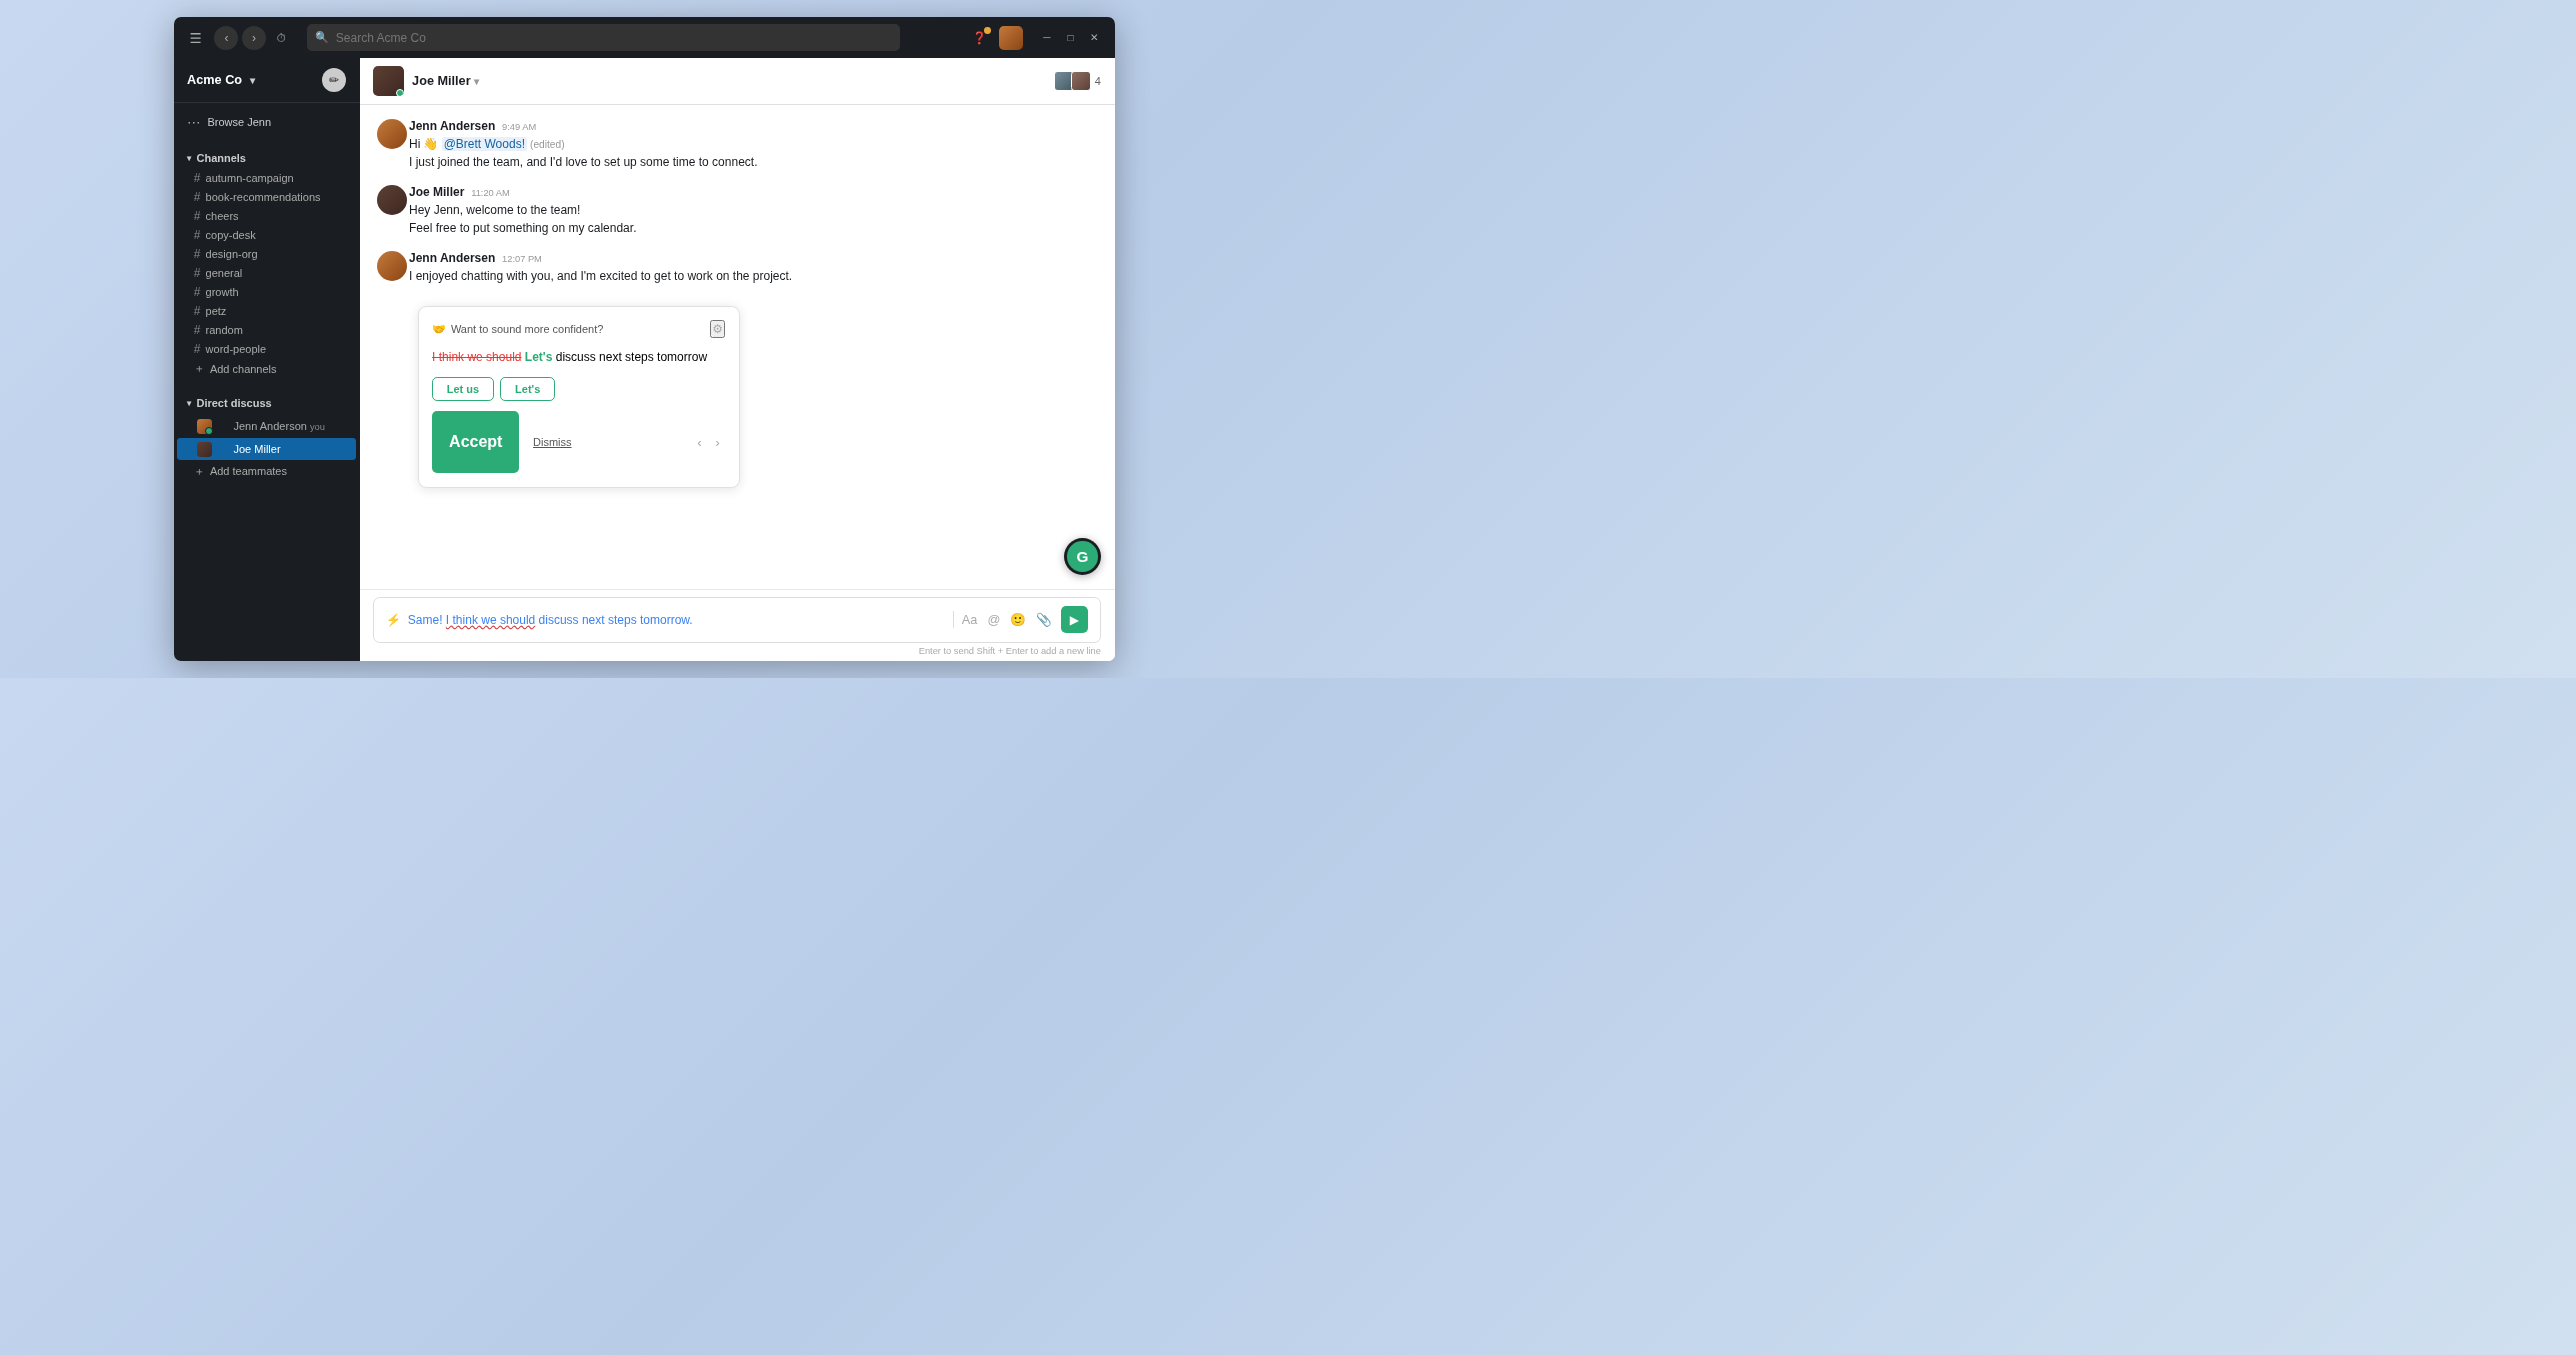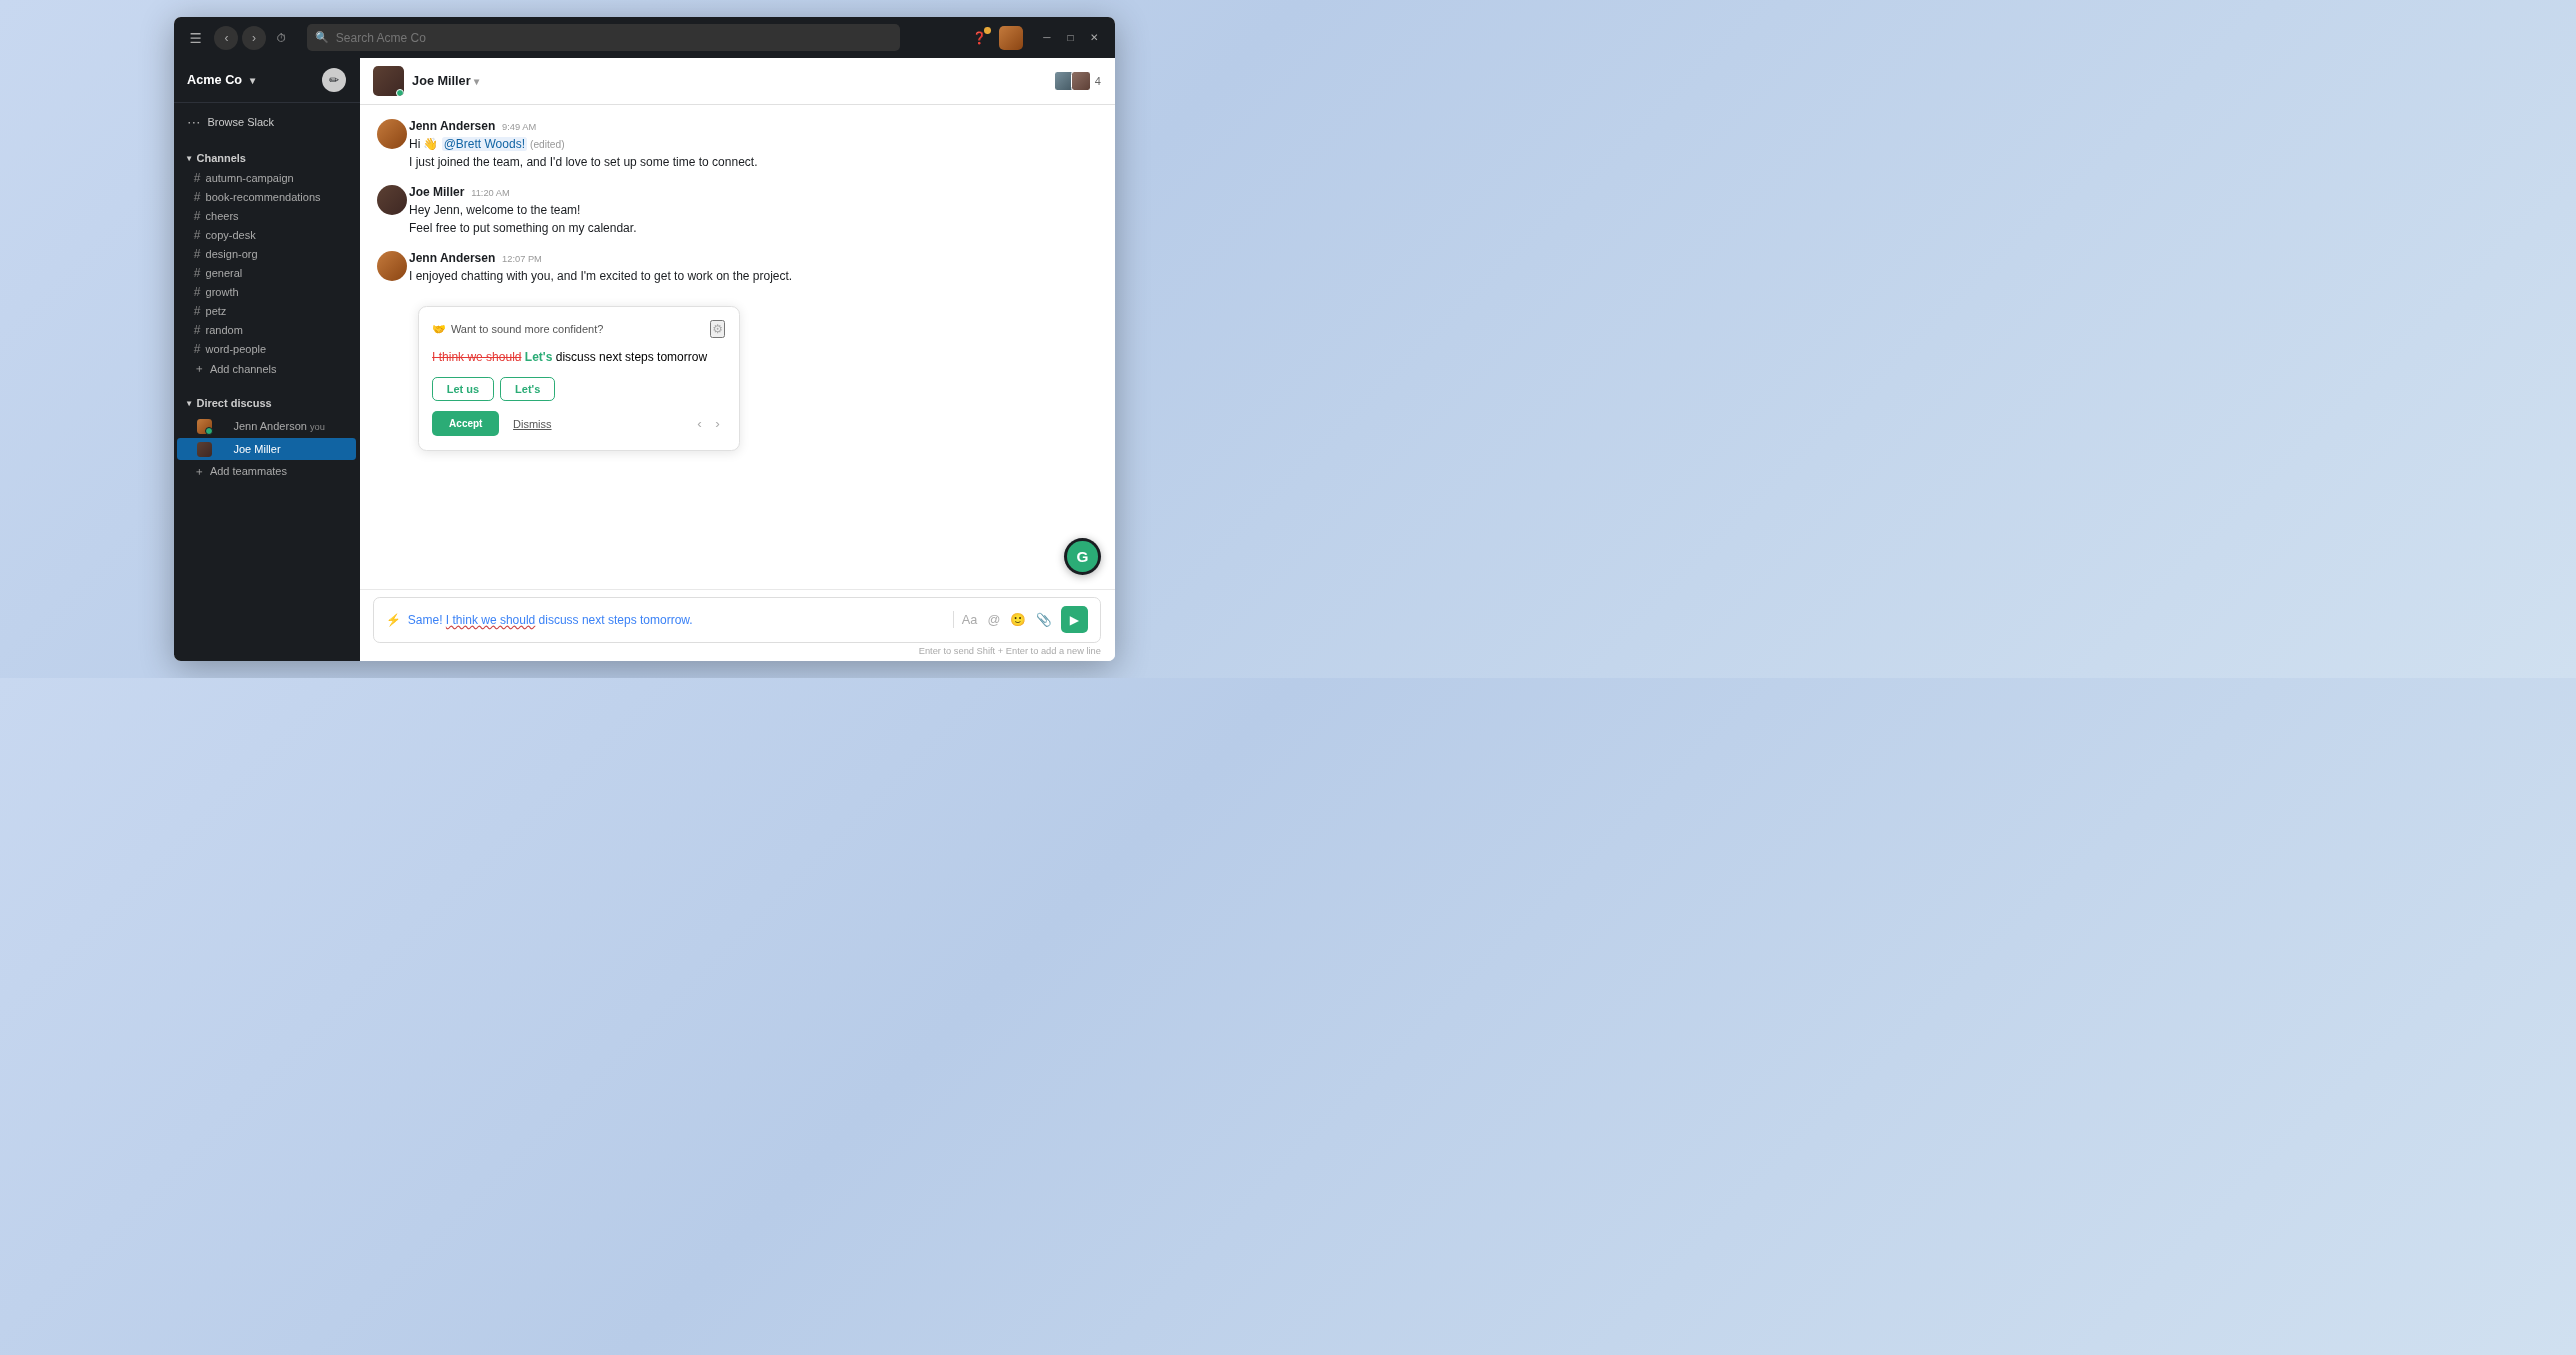--- a/index.html
+++ b/index.html
@@ -432,26 +432,26 @@
       font-size: 11px;
       font-weight: 600;
       cursor: pointer;
     }
     .gram-footer {
       display: flex;
       align-items: center;
       gap: 6.8px;
     }
     .gram-accept {
-      padding: 7px 17px;
+      padding: 22px 17px;
       border-radius: 5px;
       border: none;
       background: #2bac76;
       color: #fff;
-      font-size: 10px;
+      font-size: 16px;
       font-weight: 600;
       cursor: pointer;
     }
     .gram-dismiss {
       background: none;
       border: none;
       color: #555;
       font-size: 11px;
       cursor: pointer;
       padding: 6.8px;
@@ -584,21 +584,21 @@
       <div class="workspace-header">
         <div class="workspace-name">
           <span>Acme Co</span>
           <span class="workspace-chevron">▾</span>
         </div>
         <button class="compose-btn">✏</button>
       </div>
       <div class="sidebar-section">
         <div class="sidebar-menu-item">
           <span class="sidebar-dots">⋯</span>
-          <span>Browse Slack</span>
+          <span>Browse Jenn</span>
         </div>
       </div>
       <div class="sidebar-section">
         <div class="section-header">
           <span class="section-chevron">▾</span>
           <span>Channels</span>
         </div>
         <div class="channel-item">
           <span class="channel-hash">#</span>
           <span>autumn-campaign</span>

